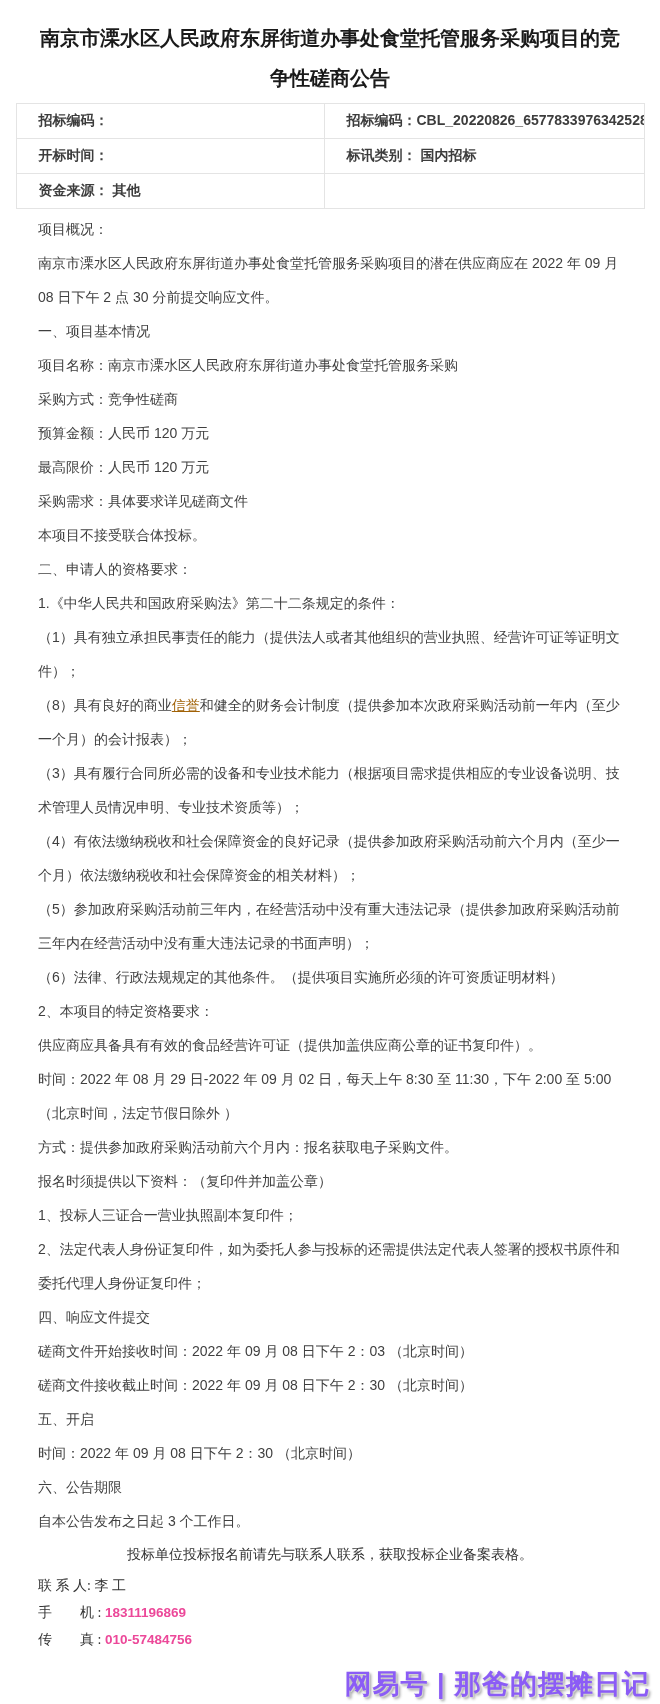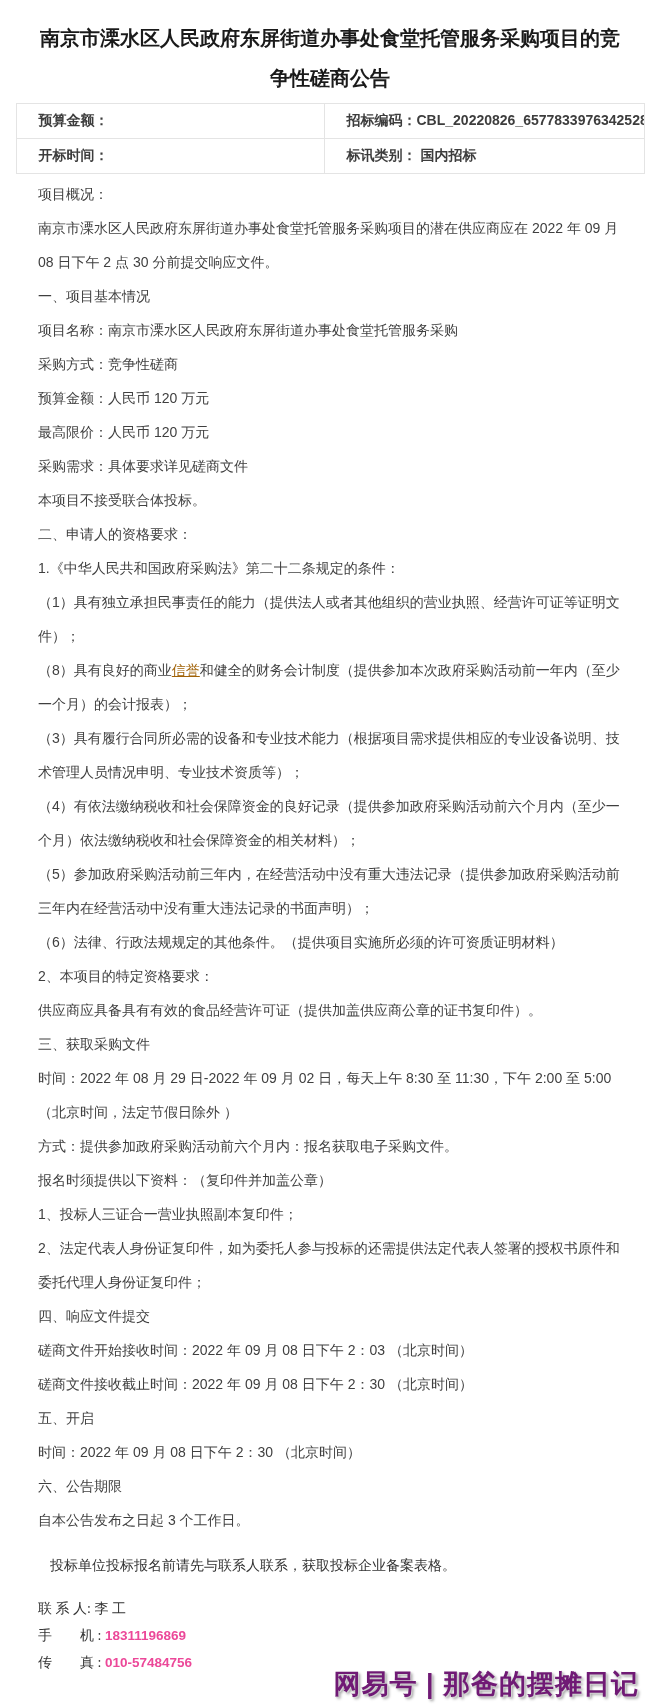--- a/index.html
+++ b/index.html
@@ -53,61 +53,65 @@
     color: #a16207;
     text-decoration: underline;
     cursor: pointer;
   }
   .contact {
     padding: 0 38px;
     font-family: "Liberation Serif", "DejaVu Serif", serif;
     font-size: 14px;
     color: #333333;
   }
-  .contact-intro { line-height: 34px; margin: 12px; }
+  .contact-intro { line-height: 34px; margin: 0; text-align: center; }
   .contact-row { line-height: 27px; white-space: pre; }
   .contact-row .value-num {
     font-family: "Liberation Sans", "DejaVu Sans", sans-serif;
     font-weight: bold;
     font-size: 13.5px;
     color: #ec4899;
   }
   .watermark {
     position: absolute;
-    right: 21px;
+    right: 10px;
     bottom: 2px;
     font-size: 27px;
     font-weight: bold;
     letter-spacing: 1px;
-    color: #701a75;
+    color: #8b5cf6;
     text-shadow: 1px 1px 0 #d2d2d2, 2px 2px 3px #9a9a9a;
     white-space: nowrap;
   }
 </style>
 </head>
 <body>
 
 <div class="title">
   <span>南京市溧水区人民政府东屏街道办事处食堂托管服务采购项目的竞</span>
   <span>争性磋商公告</span>
 </div>
 
 <table class="info-table">
   <colgroup>
       <col class="c1">
       <col class="c2">
     </colgroup>
   <tbody>
     <tr>
-      <td>预算金额：</td>
+      <td>招标编码：</td>
       <td>招标编码：CBL_20220826_6577833976342528</td>
     </tr>
     <tr>
       <td>开标时间：</td>
       <td>标讯类别： 国内招标</td>
+    </tr>
+    <tr>
+      <td>资金来源： 其他</td>
+      <td></td>
     </tr>
   </tbody>
 </table>
 
 <div class="content">
   <p class="bold">项目概况：</p>
   <p><span>南京市溧水区人民政府东屏街道办事处食堂托管服务采购</span><span class="bold">项目</span><span>的潜在供应商应在 2022 年 09 月 08 日下午 2 点 30 分前提交响应文件。</span></p>
   <p>一、项目基本情况</p>
   <p>项目名称：南京市溧水区人民政府东屏街道办事处食堂托管服务采购</p>
   <p>采购方式：竞争性磋商</p>
@@ -118,21 +122,20 @@
   <p>二、申请人的资格要求：</p>
   <p>1.《中华人民共和国政府采购法》第二十二条规定的条件：</p>
   <p>（1）具有独立承担民事责任的能力（提供法人或者其他组织的营业执照、经营许可证等证明文件）；</p>
   <p><span>（8）具有良好的商业</span><a class="inline-link">信誉</a><span>和健全的财务会计制度（提供参加本次政府采购活动前一年内（至少一个月）的会计报表）；</span></p>
   <p>（3）具有履行合同所必需的设备和专业技术能力（根据项目需求提供相应的专业设备说明、技术管理人员情况申明、专业技术资质等）；</p>
   <p>（4）有依法缴纳税收和社会保障资金的良好记录（提供参加政府采购活动前六个月内（至少一个月）依法缴纳税收和社会保障资金的相关材料）；</p>
   <p>（5）参加政府采购活动前三年内，在经营活动中没有重大违法记录（提供参加政府采购活动前三年内在经营活动中没有重大违法记录的书面声明）；</p>
   <p>（6）法律、行政法规规定的其他条件。（提供项目实施所必须的许可资质证明材料）</p>
   <p class="bold">2、本项目的特定资格要求：</p>
   <p>供应商应具备具有有效的食品经营许可证（提供加盖供应商公章的证书复印件）。</p>
-  <p>三、获取采购文件</p>
   <p>时间：2022 年 08 月 29 日-2022 年 09 月 02 日，每天上午 8:30 至 11:30，下午 2:00 至 5:00（北京时间，法定节假日除外 ）</p>
   <p>方式：提供参加政府采购活动前六个月内：报名获取电子采购文件。</p>
   <p>报名时须提供以下资料：（复印件并加盖公章）</p>
   <p>1、投标人三证合一营业执照副本复印件；</p>
   <p>2、法定代表人身份证复印件，如为委托人参与投标的还需提供法定代表人签署的授权书原件和委托代理人身份证复印件；</p>
   <p>四、响应文件提交</p>
   <p><span>磋商文件开始接收时间：2022 年 09 月 08 日下午 2：03 </span><span class="bold">（北京时间）</span></p>
   <p><span>磋商文件接收截止时间：2022 年 09 月 08 日下午 2：30 </span><span class="bold">（北京时间）</span></p>
   <p>五、开启</p>
   <p>时间：2022 年 09 月 08 日下午 2：30 （北京时间）</p>

